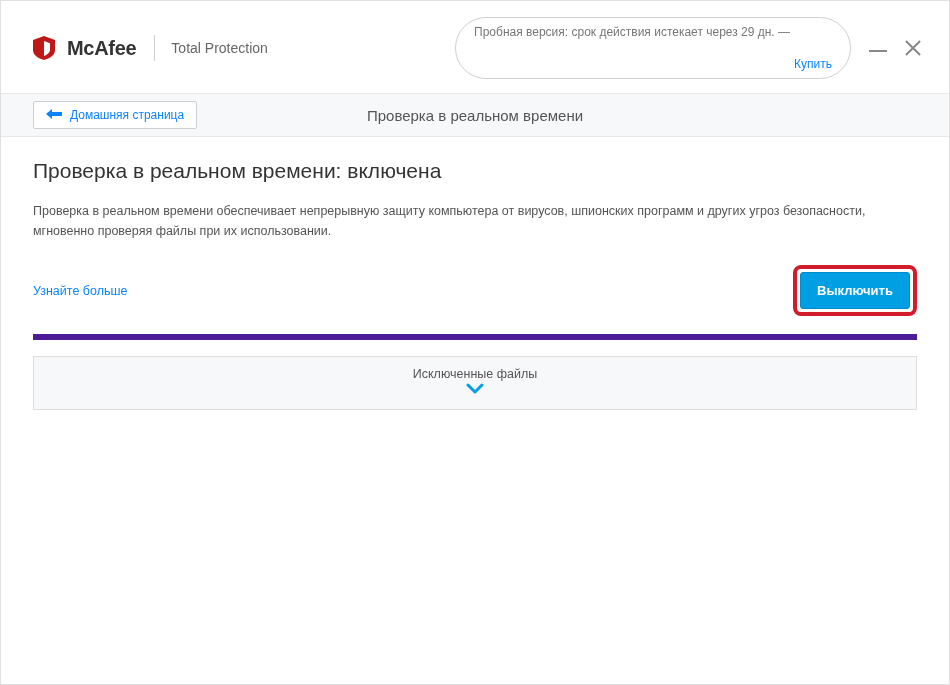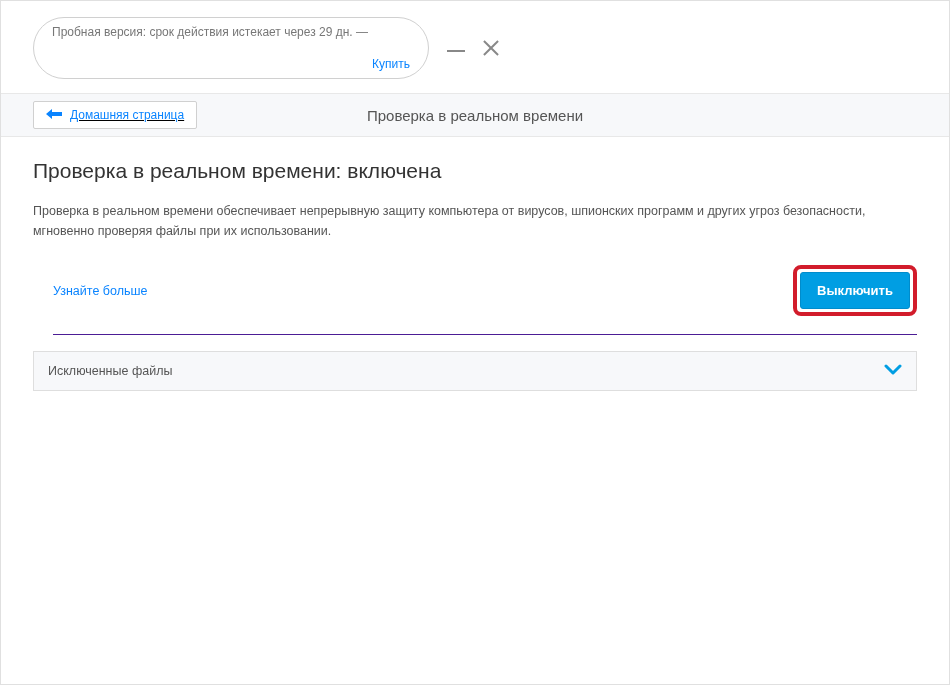--- a/index.html
+++ b/index.html
@@ -99,21 +99,20 @@
     
     .subheader {
       background: #f7f8fa;
       border-top: 1px solid #e8e8e8;
       border-bottom: 1px solid #e8e8e8;
       display: flex;
       align-items: center;
       position: relative;
       height: 44px;
       padding-left: 32px;
-      text-decoration: underline;
     }
     .back-button {
       border: 1px solid #d0d0d0;
       background: #ffffff;
       display: inline-flex;
       align-items: center;
       gap: 8px;
       padding: 6px 12px;
       font-size: 12px;
       color: #0a84ff;
@@ -143,23 +142,22 @@
       line-height: 1.6;
       color: #555555;
       margin-bottom: 24px;
       max-width: 880px;
     }
     .action-row {
       display: flex;
       align-items: center;
       justify-content: space-between;
       padding-bottom: 18px;
-      border-bottom: 1px solid #4c1d95;
+      border-bottom: 6px solid #4c1d95;
       margin-bottom: 16px;
-      margin-left: 20px;
     }
     .learn-more {
       color: #0a84ff;
       font-size: 12.5px;
       cursor: pointer;
     }
     .highlight-wrap {
       border: 4px solid #d21c2b;
       border-radius: 8px;
       padding: 3px;
@@ -178,35 +176,47 @@
     }
     
     .panel {
       border: 1px solid #dedede;
       background: #f7f8fa;
       display: flex;
       align-items: center;
       justify-content: space-between;
       padding: 10px 14px;
       cursor: pointer;
+      flex-direction: column;
     }
     .panel-label {
       font-size: 12.5px;
       color: #555555;
     }
     .chevron {
       color: #009ee3;
     }
   </style>
 </head>
 <body>
 
 <div class="window">
 
   <div class="header-bar">
+    <div class="brand-area">
+      <span class="shield-logo">
+        <svg width="22" height="24" viewBox="0 0 22 24">
+          <path d="M11 0 L22 4 V14 C22 19 17 22.5 11 24 C5 22.5 0 19 0 14 V4 Z" fill="#C01818"></path>
+          <path d="M11 5 L17 7.2 V13.6 C17 16.8 14 19 11 20 V5 Z" fill="#ffffff"></path>
+        </svg>
+      </span>
+      <span class="brand-text">McAfee</span>
+      <span class="brand-sep"></span>
+      <span class="brand-sub">Total Protection</span>
+    </div>
     <div class="right-controls">
       <div class="trial-pill">
         <span>Пробная версия: срок действия истекает через 29 дн. —</span>
         <span class="buy-link">Купить</span>
       </div>
       <div class="win-min"></div>
       <div class="win-close"></div>
     </div>
   </div>
 

